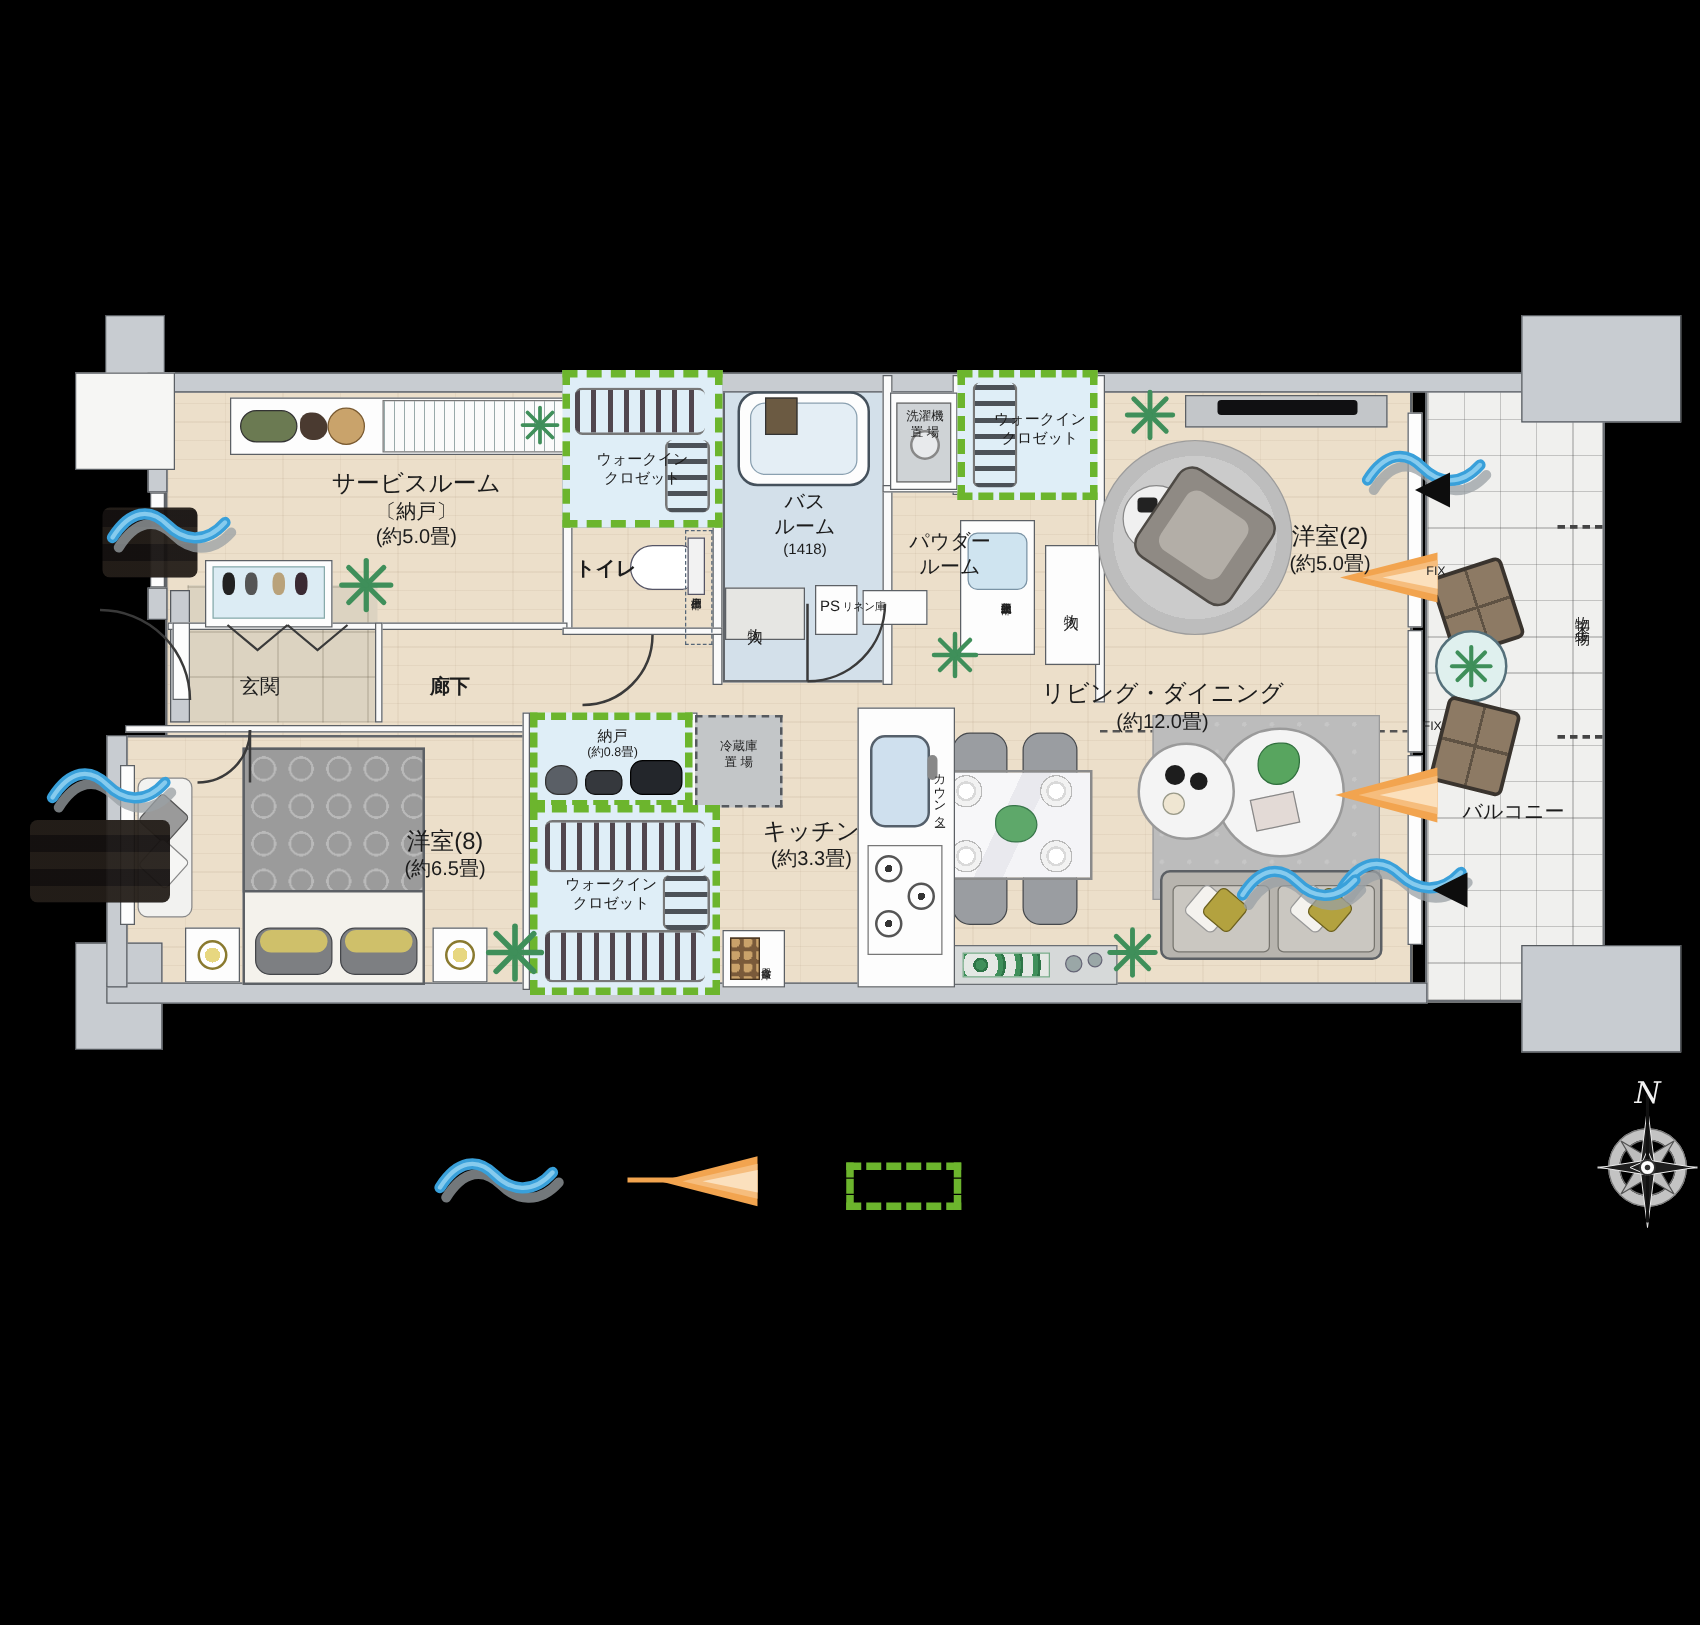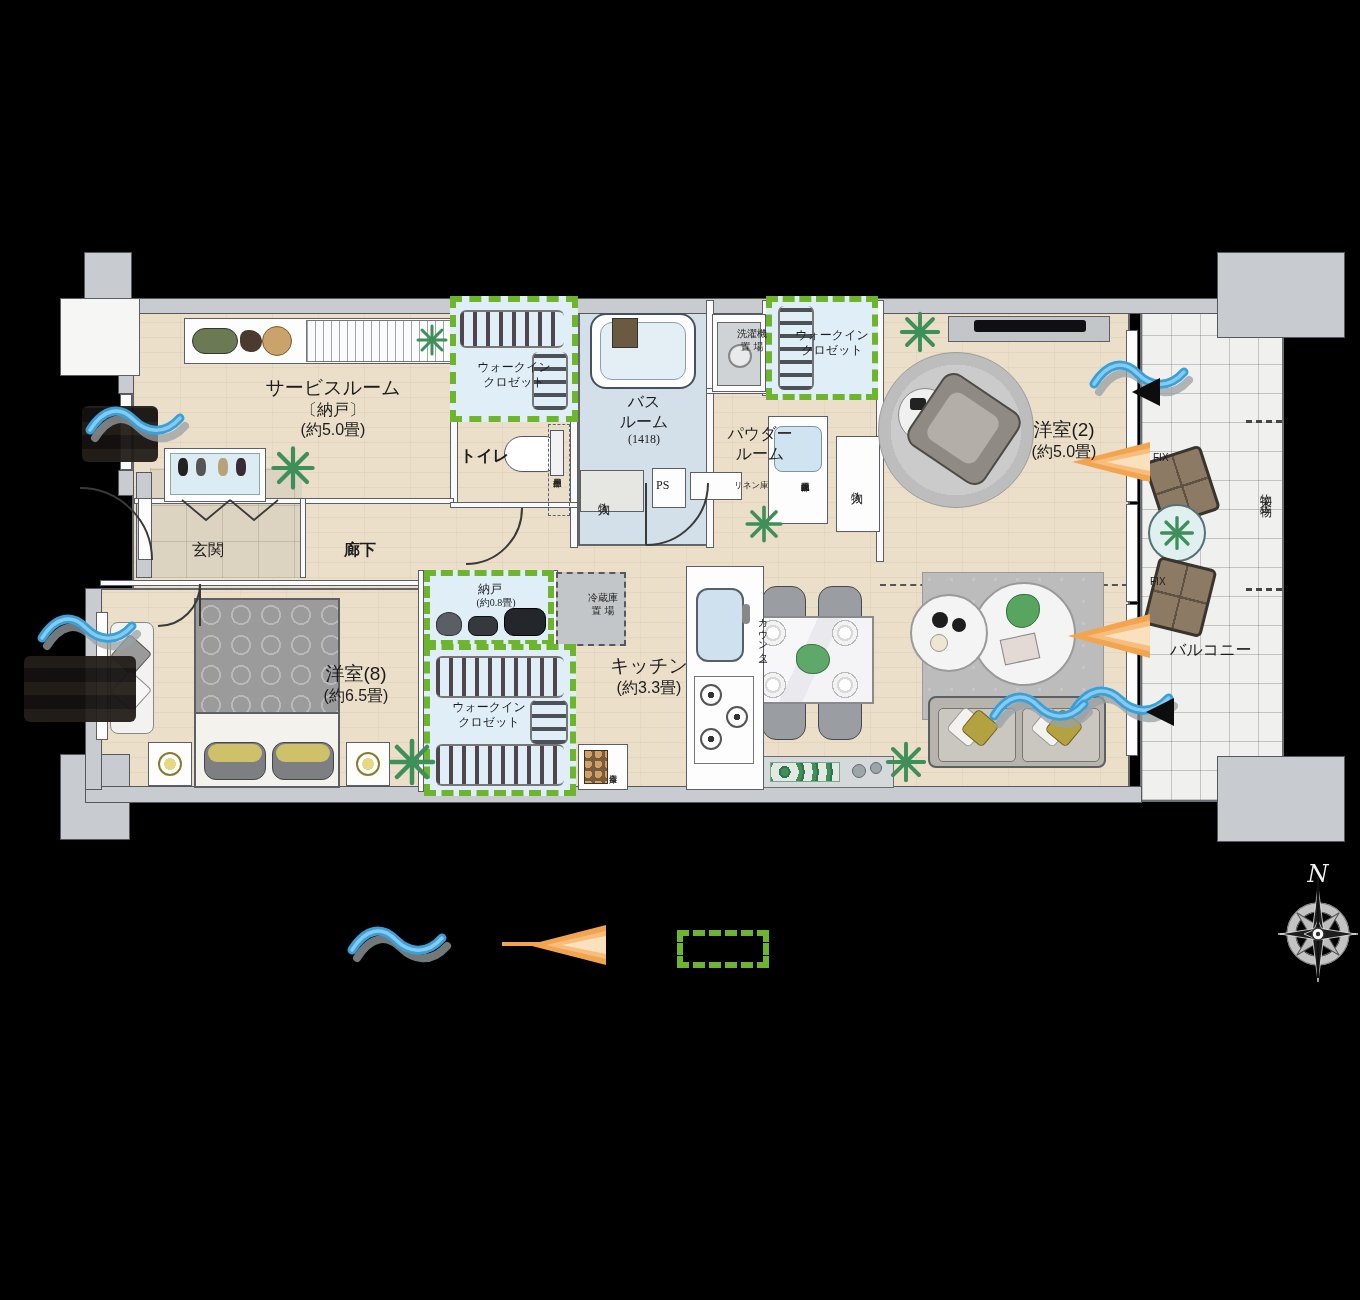--- a/index.html
+++ b/index.html
@@ -26,22 +26,22 @@
   .greenbox{border:6px dashed #6cb52d;background:#dfeef7;}
   .hanger-h{background:repeating-linear-gradient(90deg,rgba(55,40,48,.85) 0 4px,rgba(0,0,0,0) 4px 13px);
             border-top:2px solid #777;border-bottom:2px solid #777;border-radius:6px;}
   .hanger-v{background:repeating-linear-gradient(0deg,rgba(50,54,60,.85) 0 4px,rgba(0,0,0,0) 4px 13px);
             border-left:2px solid #777;border-right:2px solid #777;border-radius:6px;}
   
   .lbl{position:absolute;color:#1c1c1c;text-align:center;line-height:1.25;white-space:nowrap;}
   .pre{white-space:pre-line;}
   .big{font-size:19px;}
   .mid{font-size:16px;}
-  .sm{font-size:12px;font-family:Liberation Serif, serif;}
-  .xs{font-size:10px;padding-left:12px;}
+  .sm{font-size:12px;}
+  .xs{font-size:10px;}
   .xxs{font-size:8.5px;}
   .vert{writing-mode:vertical-rl;text-orientation:upright;}
   .box{background:#fdfdfd;border:1.5px solid #5c6065;}
   .ghost{background:repeating-linear-gradient(0deg,#241e19 0 13px,#151110 13px 27px);border-radius:6px;opacity:.95;}
   .chair-d{background:#9a9da1;border:1.5px solid #45484c;border-radius:14px 14px 8px 8px;}
   .plate{background:radial-gradient(circle at 50% 50%, #fff 0 6px, #d9d9d9 6px 8px, #f2f2f2 8px 12px, #b9b9b9 12px 13px, transparent 13px);}
 </style>
 </head>
 <body>
 
@@ -308,36 +308,40 @@
 クロゼット</div>
   <div class="lbl mid" style="left:460px;top:446px;font-weight:bold;">トイレ</div>
   <div class="lbl vert xxs" style="left:552px;top:432px;height:80px;">上部吊戸棚</div>
   <div class="lbl mid" style="left:596px;top:392px;width:96px;">
     <div>バス</div>
     <div>ルーム</div>
     <div class="sm">(1418)</div>
   </div>
   <div class="lbl vert sm" style="left:596px;top:476px;height:34px;">物入</div>
   <div class="lbl sm" style="left:656px;top:478px;">PS</div>
-  <div class="lbl xxs" style="left:734px;top:480px;">リネン庫</div>
+  <div class="lbl xxs" style="left:674px;top:480px;">リネン庫</div>
   <div class="lbl xs" style="left:714px;top:328px;width:52px;">
     <div>洗濯機</div>
     <div>置 場</div>
   </div>
   <div class="lbl mid" style="left:712px;top:424px;width:96px;">
     <div>パウダー</div>
     <div>ルーム</div>
   </div>
   <div class="lbl vert xxs" style="left:800px;top:428px;height:96px;">上部三面鏡収納</div>
   <div class="lbl vert sm" style="left:849px;top:452px;height:60px;">物入</div>
   <div class="lbl sm pre" style="left:790px;top:328px;width:84px;">ウォークイン
 クロゼット</div>
   <div class="lbl big" style="left:1004px;top:382px;width:120px;margin-top:36px;">
     <div>洋室(2)</div>
     <div class="mid">(約5.0畳)</div>
+  </div>
+  <div class="lbl big" style="left:820px;top:544px;width:220px;">
+    <div>リビング・ダイニング</div>
+    <div class="mid">(約12.0畳)</div>
   </div>
   <div class="lbl big" style="left:584px;top:654px;width:130px;">
     <div>キッチン</div>
     <div class="mid">(約3.3畳)</div>
   </div>
   <div class="lbl sm" style="left:434px;top:582px;width:112px;">
     <div>納戸</div>
     <div class="xs">(約0.8畳)</div>
   </div>
   <div class="lbl sm pre" style="left:434px;top:700px;width:110px;">ウォークイン

